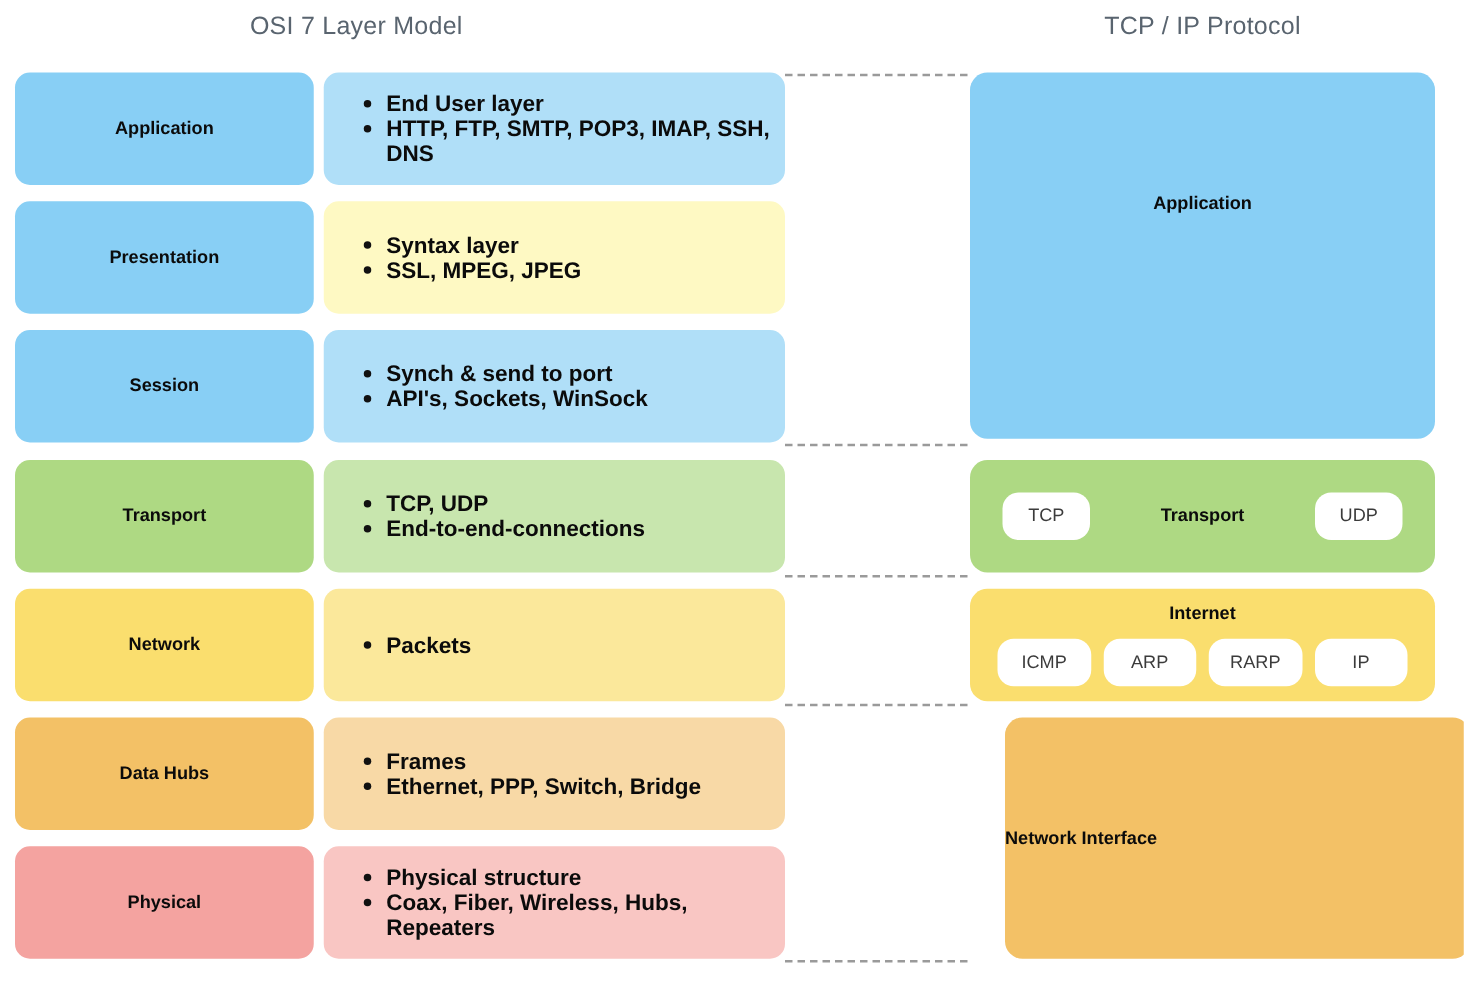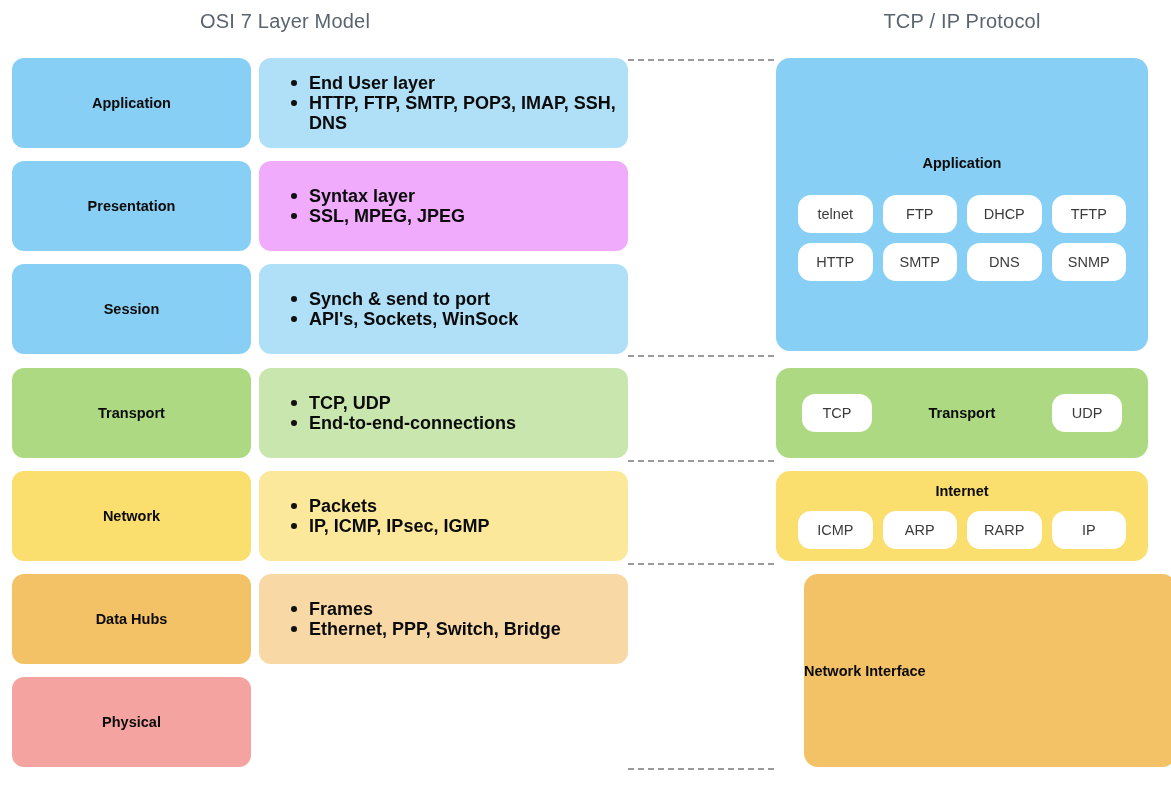--- a/index.html
+++ b/index.html
@@ -193,21 +193,21 @@
     <div class="osi-detail" style="background:#b0dff8">
       <ul>
         <li>End User layer</li>
         <li>HTTP, FTP, SMTP, POP3, IMAP, SSH, DNS</li>
       </ul>
     </div>
   </div>
 
   <div class="osi-row" style="top:103px;height:90px">
     <div class="osi-name" style="background:#88cff5">Presentation</div>
-    <div class="osi-detail" style="background:#f0abfc">
+    <div class="osi-detail" style="background:#fef9c3">
       <ul>
         <li>Syntax layer</li>
         <li>SSL, MPEG, JPEG</li>
       </ul>
     </div>
   </div>
 
   <div class="osi-row" style="top:206px;height:90px">
     <div class="osi-name" style="background:#88cff5">Session</div>
     <div class="osi-detail" style="background:#b0dff8">
@@ -226,59 +226,50 @@
         <li>End-to-end-connections</li>
       </ul>
     </div>
   </div>
 
   <div class="osi-row" style="top:413px;height:90px">
     <div class="osi-name" style="background:#fade6e">Network</div>
     <div class="osi-detail" style="background:#fbe89b">
       <ul>
         <li>Packets</li>
-        <li>IP, ICMP, IPsec, IGMP</li>
       </ul>
     </div>
   </div>
 
   <div class="osi-row" style="top:516px;height:90px">
     <div class="osi-name" style="background:#f3c166">Data Hubs</div>
     <div class="osi-detail" style="background:#f8d9a6">
       <ul>
         <li>Frames</li>
         <li>Ethernet, PPP, Switch, Bridge</li>
       </ul>
     </div>
   </div>
 
   <div class="osi-row" style="top:619px;height:90px">
     <div class="osi-name" style="background:#f4a3a0">Physical</div>
+    <div class="osi-detail" style="background:#f9c6c3">
+      <ul>
+        <li>Physical structure</li>
+        <li>Coax, Fiber, Wireless, Hubs, Repeaters</li>
+      </ul>
+    </div>
   </div>
 
 </div>
 
 <div id="tcp-stack">
 
   <div class="tcp-box" id="tcp-application" style="top:0px;height:293px;background:#88cff5">
     <div class="tcp-label" id="app-label">Application</div>
-    <div id="app-rows">
-      <div class="pill-row">
-        <div class="pill">telnet</div>
-        <div class="pill">FTP</div>
-        <div class="pill">DHCP</div>
-        <div class="pill">TFTP</div>
-      </div>
-      <div class="pill-row">
-        <div class="pill">HTTP</div>
-        <div class="pill">SMTP</div>
-        <div class="pill">DNS</div>
-        <div class="pill">SNMP</div>
-      </div>
-    </div>
   </div>
 
   <div class="tcp-box" id="tcp-transport" style="top:310px;height:90px;background:#aed983">
     <div id="tr-inner">
       <div class="pill" id="tr-tcp">TCP</div>
       <div class="tcp-label" id="tr-label">Transport</div>
       <div class="pill" id="tr-udp">UDP</div>
     </div>
   </div>
 

